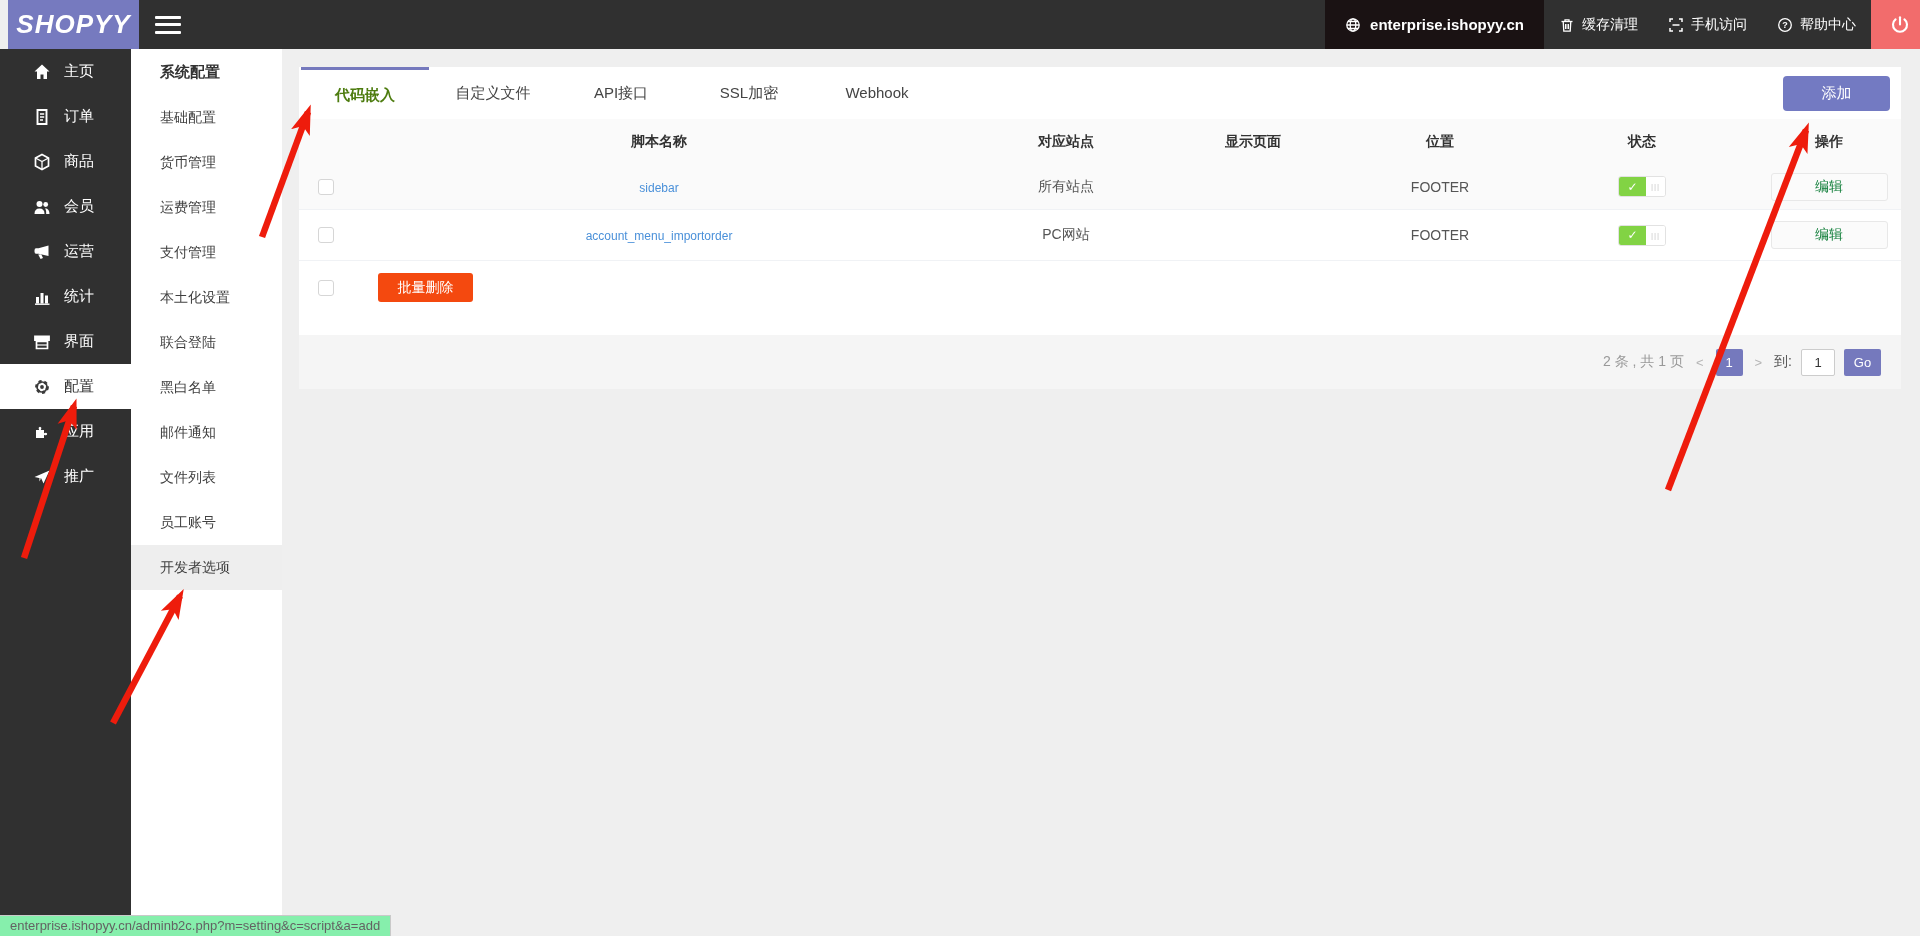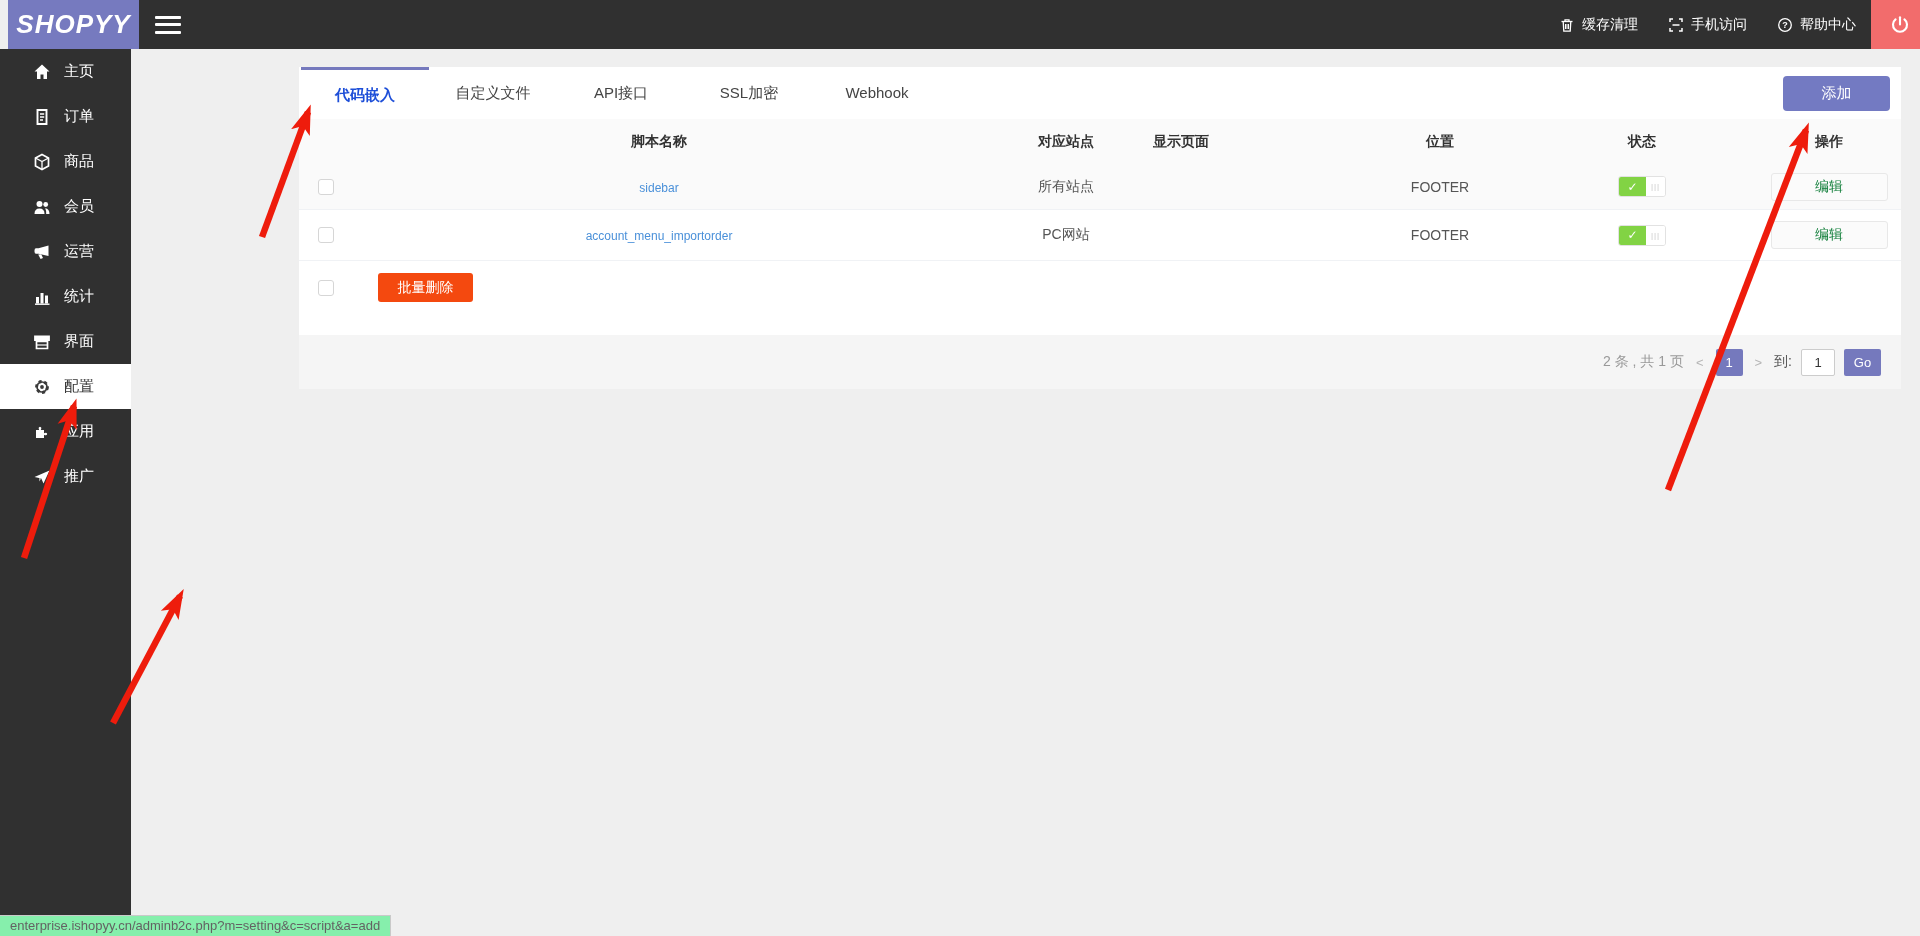--- a/index.html
+++ b/index.html
@@ -29,32 +29,32 @@
   .panel-title { height:46px; line-height:46px; padding-left:29px; font-size:15px; font-weight:bold; color:#333; }
   .panel-item { height:45px; line-height:45px; padding-left:29px; font-size:14px; color:#3f3f3f; cursor:pointer; }
   .panel-item.active { background:#eee; }
 
   
   .main { position:absolute; left:282px; top:49px; right:0; bottom:0; background:#efefef; }
   .card { position:absolute; left:17px; top:18px; width:1602px; height:322px; background:#fff; }
 
   .tabs { display:flex; height:52px; padding-left:2px; position:relative; }
   .tab { width:128px; text-align:center; line-height:52px; font-size:15px; color:#444; cursor:pointer; }
-  .tab.active { border-top:3px solid #7579bd; line-height:49px; font-weight:bold; color:#1d4ed8; }
+  .tab.active { border-top:3px solid #7579bd; line-height:49px; font-weight:bold; color:#4d7c0f; }
   .add-btn { position:absolute; right:11px; top:9px; width:107px; height:35px; background:#737ac2; color:#fff; font-size:15px; border:none; border-radius:4px; cursor:pointer; }
 
   .trow { display:flex; align-items:center; }
   .thead { height:45px; background:#fafafa; font-weight:bold; color:#333; font-size:14px; }
   .r1 { height:46px; background:#fafafa; border-bottom:1px solid #f0f2f5; }
   .r2 { height:51px; background:#fff; border-bottom:1px solid #f0f2f5; }
   .r3 { height:53px; background:#fff;gap:8px; }
   .c0 { width:40px; display:flex; align-items:center; }
   .c1 { width:640px; text-align:center; }
   .c2 { width:174px; text-align:center; }
-  .c3 { width:200px; text-align:left; }
+  .c3 { width:200px; text-align:center; }
   .c4 { width:174px; text-align:center; }
   .c5 { width:230px; display:flex; justify-content:center; }
   .c6 { flex:1; display:flex; justify-content:center; }
   .cell-text { font-size:14px; color:#555; }
   .link { font-size:12px; color:#4a90d9; text-decoration:none; cursor:pointer; }
   .checkbox { width:16px; height:16px; border:1px solid #d6d6d6; border-radius:3px; background:#fff; margin-left:19px; cursor:pointer; }
 
   .toggle { width:48px; height:21px; border:1px solid #e2e2e2; border-radius:3px; display:flex; overflow:hidden; cursor:pointer; background:#fff; }
   .toggle-on { width:27px; background:#82d344; color:#fff; font-size:12px; display:flex; align-items:center; justify-content:center; }
   .toggle-knob { flex:1; display:flex; align-items:center; justify-content:center; color:#c9c9c9; font-size:8px; letter-spacing:1px; background:#fff; }
@@ -81,20 +81,30 @@
 <div class="app">
 
   <div class="topbar">
     <div class="logo">SHOPYY</div>
     <div class="hamburger">
         <i></i>
         <i></i>
         <i></i>
       </div>
     <div class="topbar-right">
+      <div class="domain">
+        <svg class="ticon" width="16" height="16" viewBox="0 0 16 16">
+            <g fill="none" stroke="#fff" stroke-width="1.3">
+              <circle cx="8" cy="8" r="6.2"></circle>
+              <ellipse cx="8" cy="8" rx="2.8" ry="6.2"></ellipse>
+              <path d="M1.8 8 H14.2 M3 4.5 H13 M3 11.5 H13"></path>
+            </g>
+          </svg>
+        <span>enterprise.ishopyy.cn</span>
+      </div>
       <div class="top-btn">
         <svg class="ticon" width="16" height="16" viewBox="0 0 16 16">
             <g fill="none" stroke="#fff" stroke-width="1.3">
               <path d="M2.5 4.5 H13.5"></path>
               <path d="M6 4.5 V2.8 H10 V4.5"></path>
               <path d="M4.2 4.5 L4.8 14.2 H11.2 L11.8 4.5"></path>
               <path d="M6.5 7 V12 M8 7 V12 M9.5 7 V12" stroke-width="1"></path>
             </g>
           </svg>
         <span>缓存清理</span>
@@ -212,20 +222,34 @@
       <svg class="sicon" viewBox="0 0 18 18">
           <g fill="currentColor">
             <path d="M1.5 9 L16.5 2.5 L10.5 15.5 L8.3 10.6 Z"></path>
             <path d="M8.3 10.6 L6.2 13.4 V10 Z" opacity="0.7"></path>
           </g>
         </svg>
       <span>推广</span>
     </div>
   </div>
 
+  <div class="panel">
+    <div class="panel-title">系统配置</div>
+    <div class="panel-item">基础配置</div>
+    <div class="panel-item">货币管理</div>
+    <div class="panel-item">运费管理</div>
+    <div class="panel-item">支付管理</div>
+    <div class="panel-item">本土化设置</div>
+    <div class="panel-item">联合登陆</div>
+    <div class="panel-item">黑白名单</div>
+    <div class="panel-item">邮件通知</div>
+    <div class="panel-item">文件列表</div>
+    <div class="panel-item">员工账号</div>
+    <div class="panel-item active">开发者选项</div>
+  </div>
 
   <div class="main">
     <div class="card">
 
       <div class="tabs">
         <div class="tab active">代码嵌入</div>
         <div class="tab">自定义文件</div>
         <div class="tab">API接口</div>
         <div class="tab">SSL加密</div>
         <div class="tab">Webhook</div>

